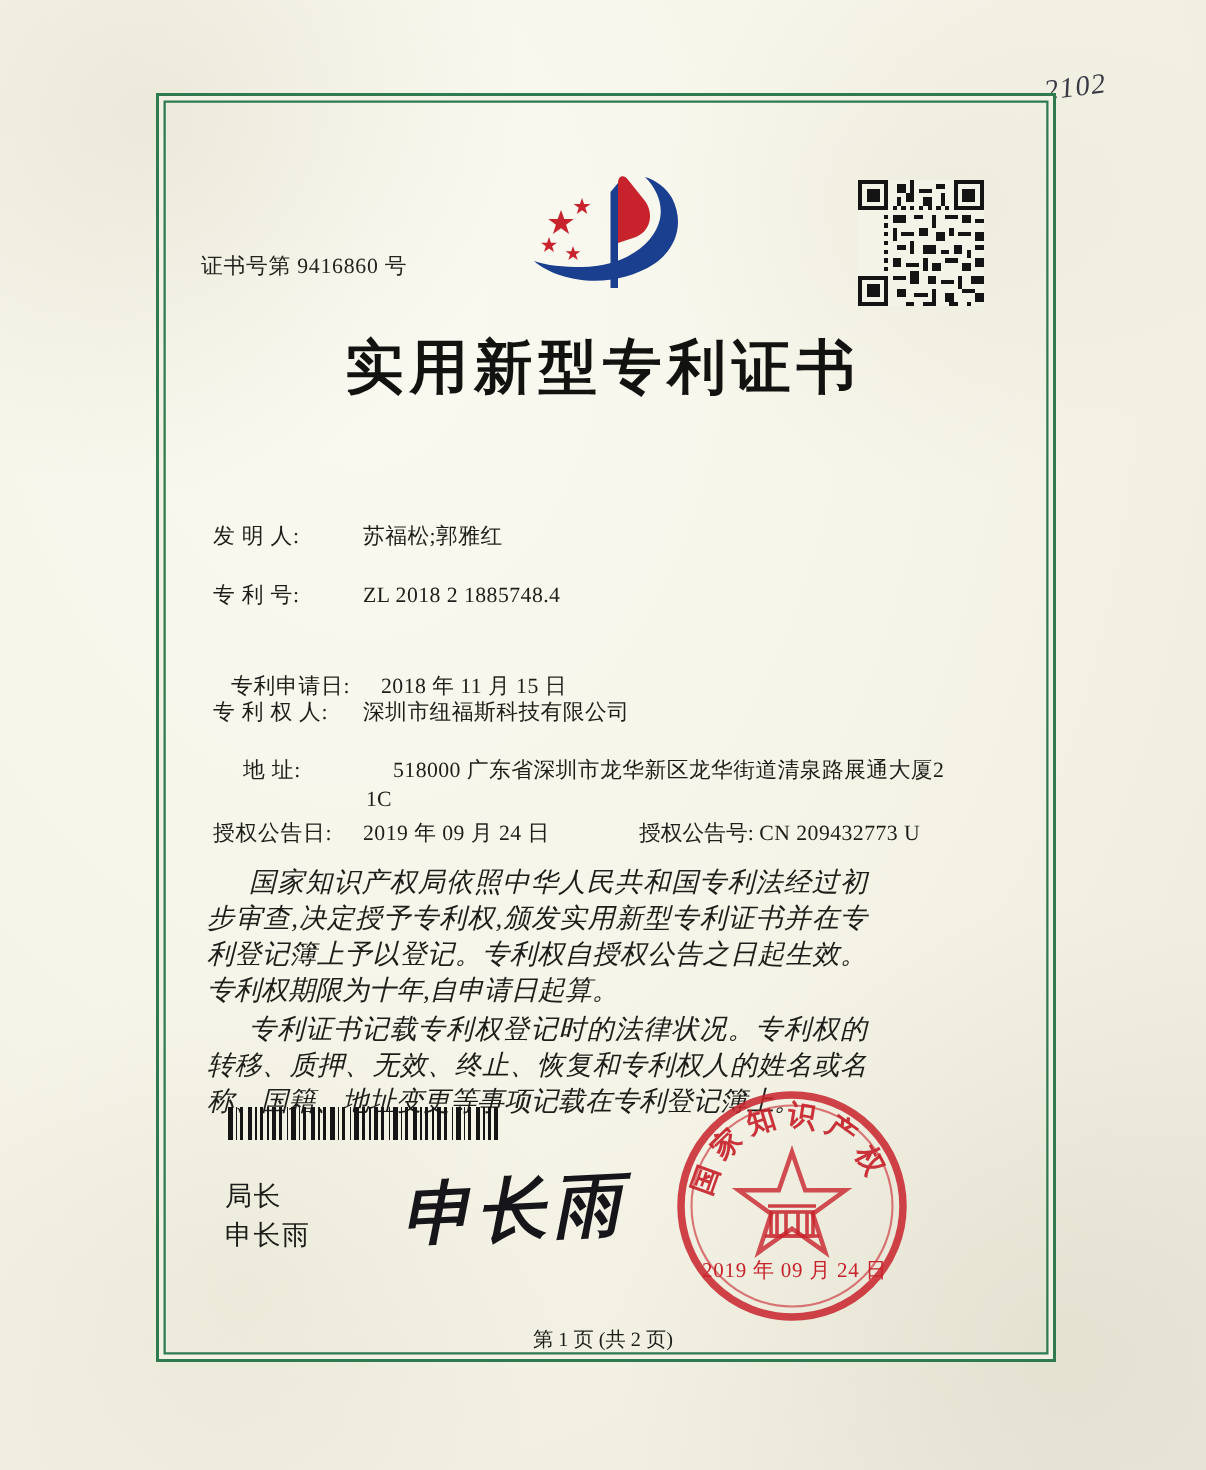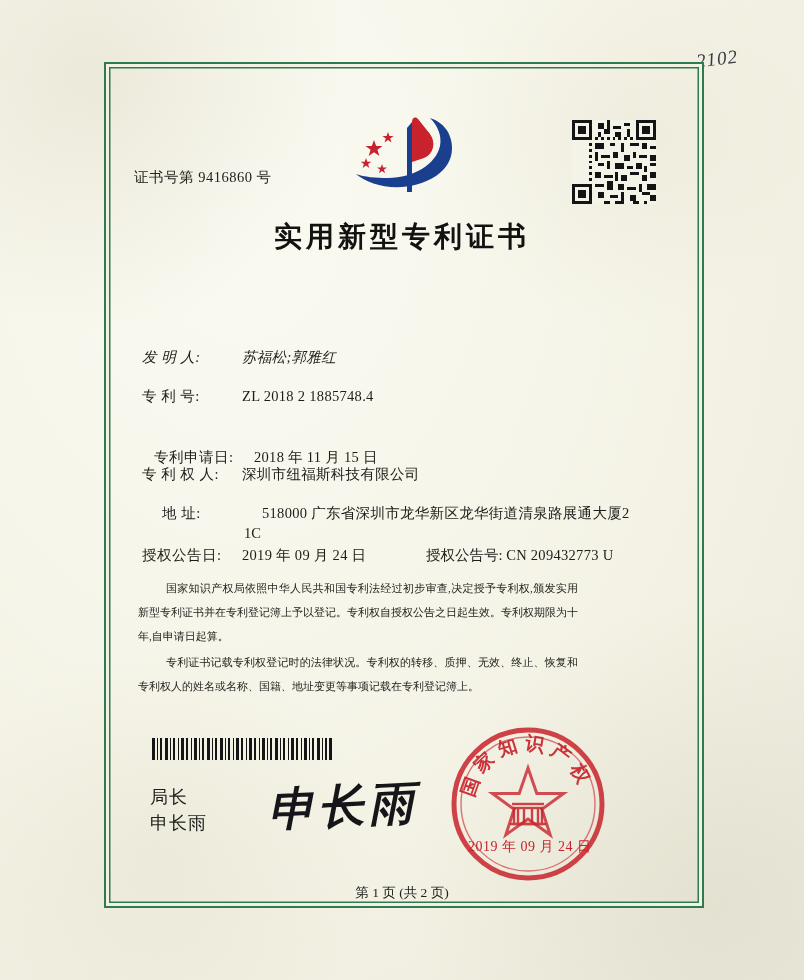--- a/index.html
+++ b/index.html
@@ -87,21 +87,21 @@
     width: 84px; height: 84px;
   }
 
   
   #main-title {
     position: absolute;
     left: 0; right: 0; top: 222px;
     text-align: center;
     font-family: "DejaVu Serif", "Liberation Serif", serif;
     font-weight: bold;
-    font-size: 28px;
+    font-size: 39px;
     letter-spacing: 4px;
     color: #121210;
   }
 
   
   .field {
     position: absolute;
     left: 140px;
     font-size: 14.5px;
     color: #1d1d1a;
@@ -112,24 +112,25 @@
     width: 100px;
     letter-spacing: 0.5px;
   }
   .fvalue { letter-spacing: 0.3px; }
 
   
   #para-block {
     position: absolute;
     left: 136px; top: 576px;
     width: 432px;
-    font-size: 11px;
+    font-size: 18px;
     line-height: 24px;
     color: #1d1d1a;
     text-align: justify;
+    font-style: italic;
   }
   #para-block p {
     margin: 0 0 2px 0;
     text-indent: 28px;
   }
 
   
   #barcode {
     position: absolute;
     left: 152px; top: 740px;
@@ -307,21 +308,21 @@
             <rect x="15" y="28" width="3" height="1"></rect>
           <rect x="21" y="28" width="2" height="1"></rect>
             <rect x="25" y="28" width="1" height="1"></rect>
         </g>
       </svg>
     </div>
 
     <div id="main-title" style="top:156px;">实用新型专利证书</div>
 
 
-    <div class="field" style="left:38px; top:286px;font-style:italic;">
+    <div class="field" style="left:38px; top:286px;">
       <span class="flabel">发  明  人:</span><span class="fvalue">苏福松;郭雅红</span>
     </div>
 
     <div class="field" style="left:38px; top:325px;">
       <span class="flabel">专  利  号:</span><span class="fvalue">ZL 2018 2 1885748.4</span>
     </div>
 
     <div class="field" style="left:38px; top:386px;margin-left:12px;">
       <span class="flabel">专利申请日:</span><span class="fvalue">2018 年 11 月 15 日</span>
     </div>

